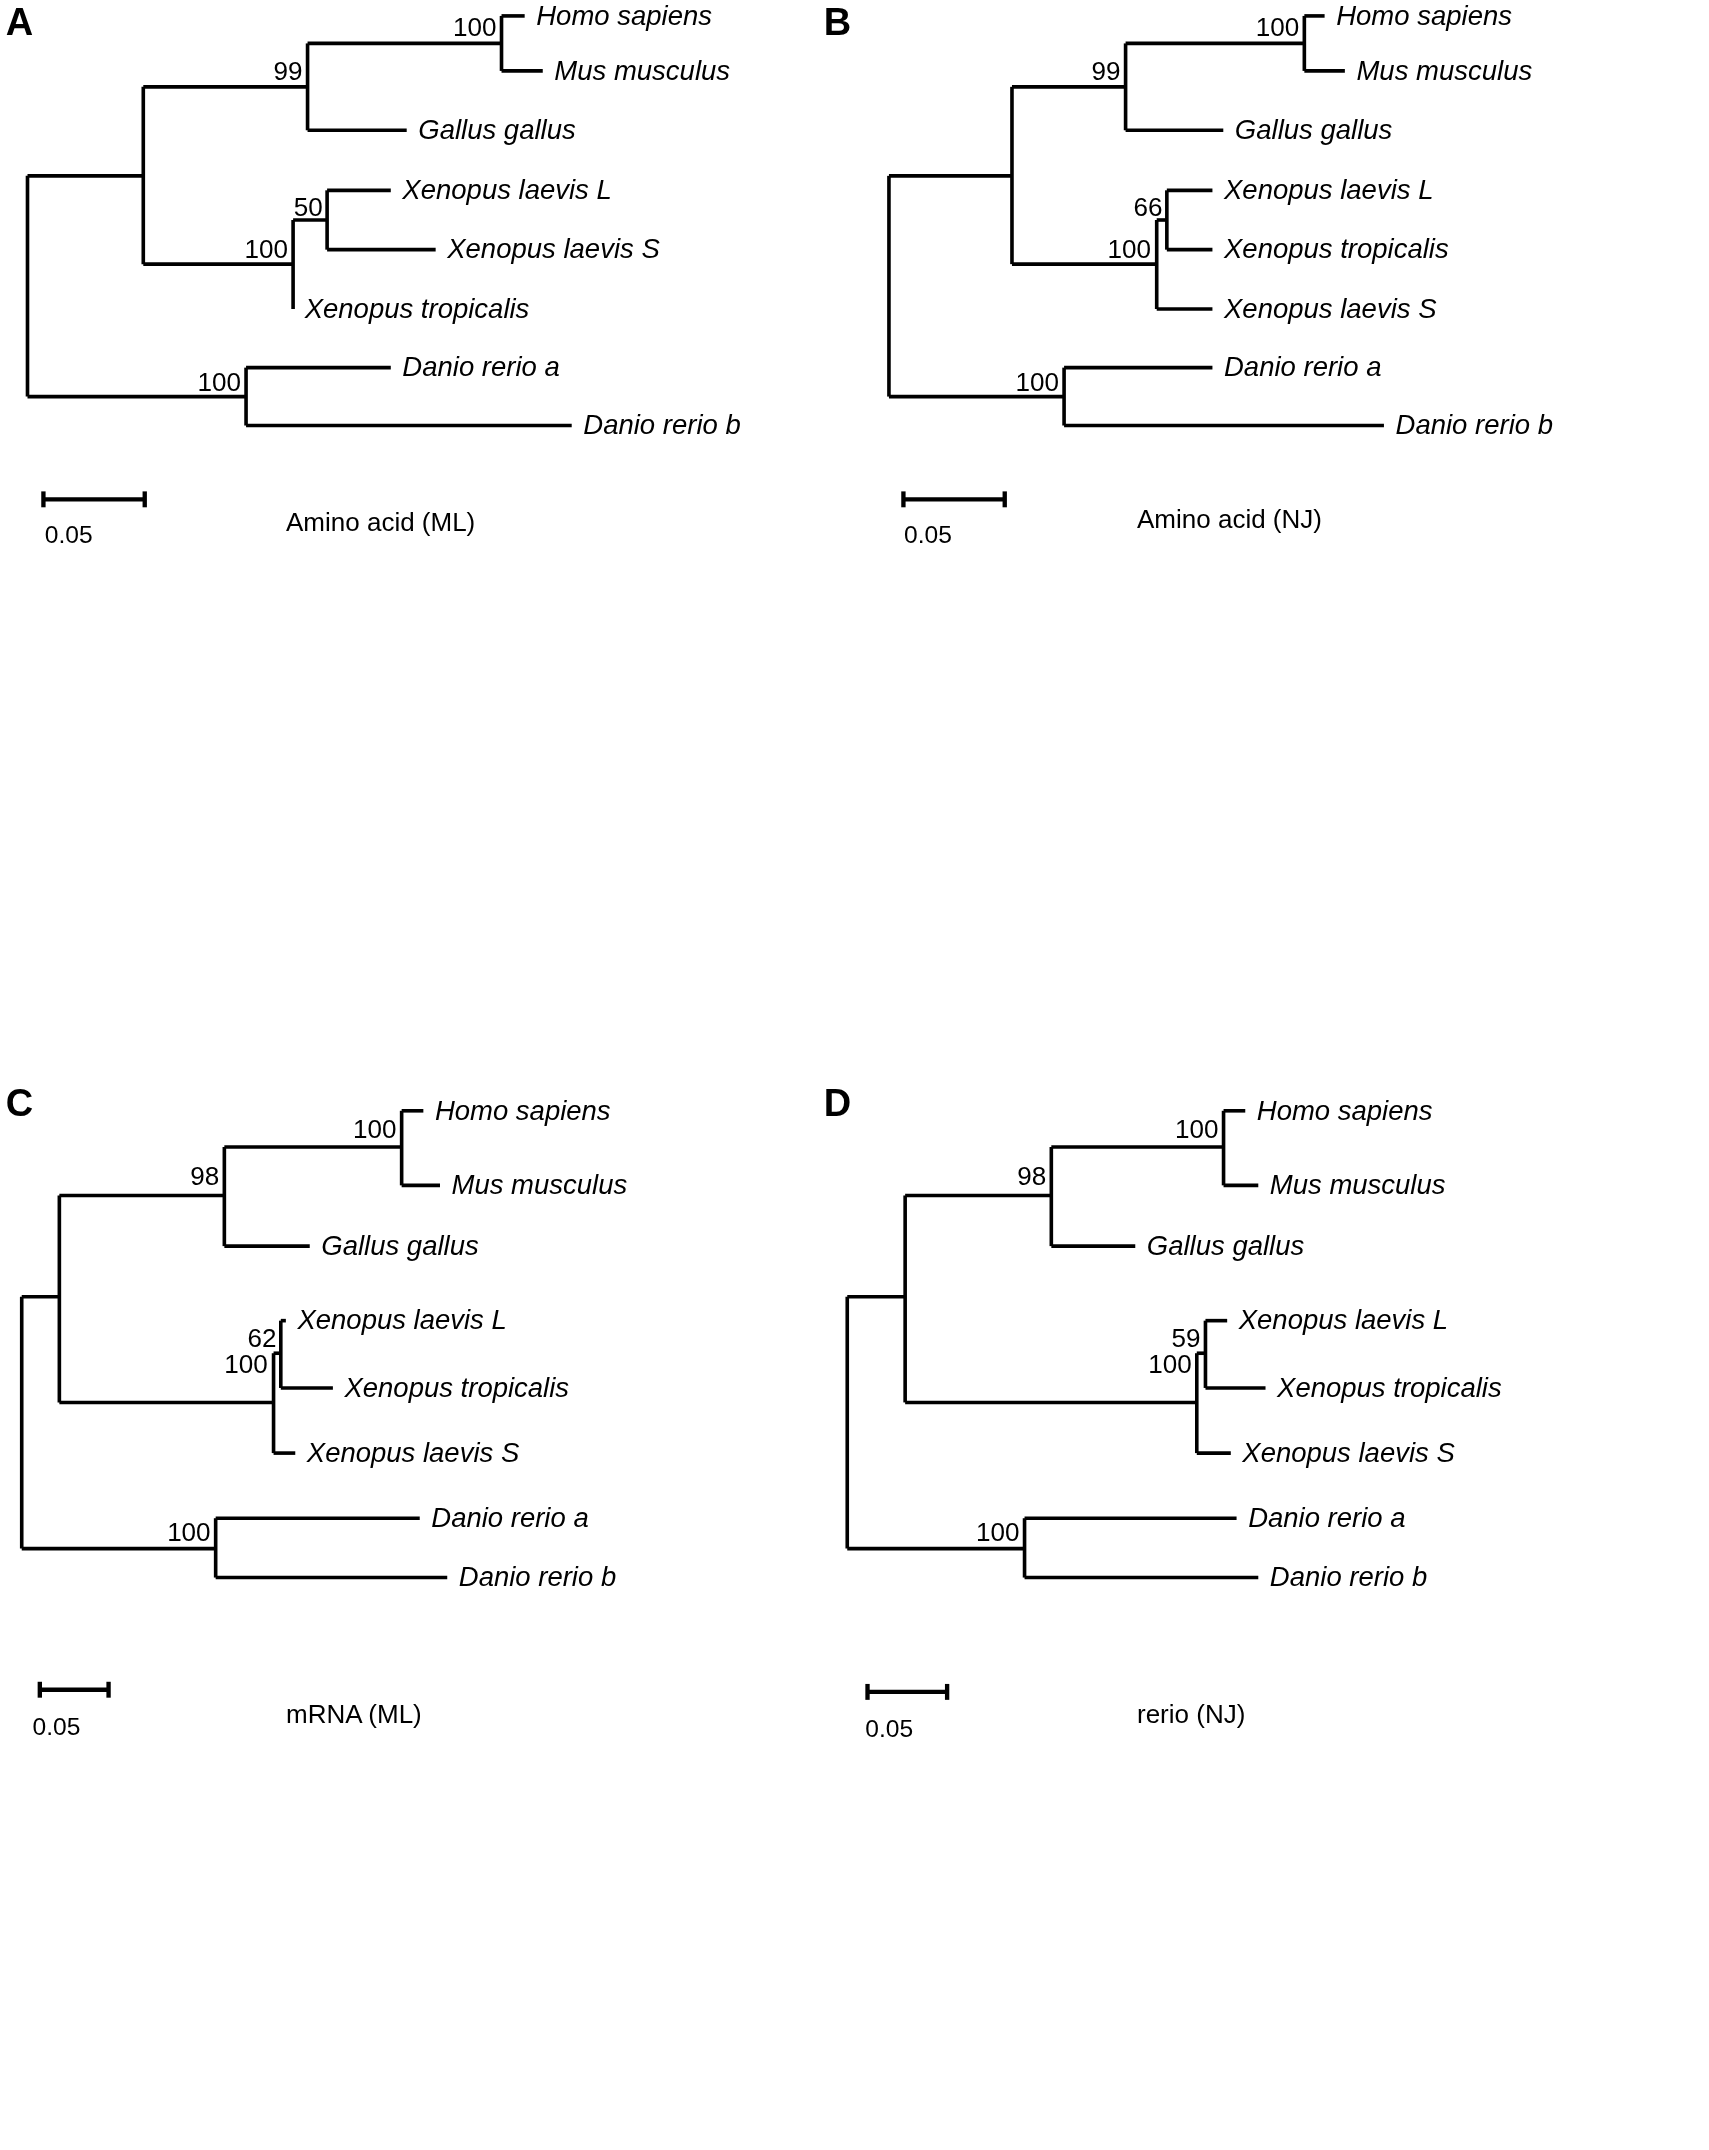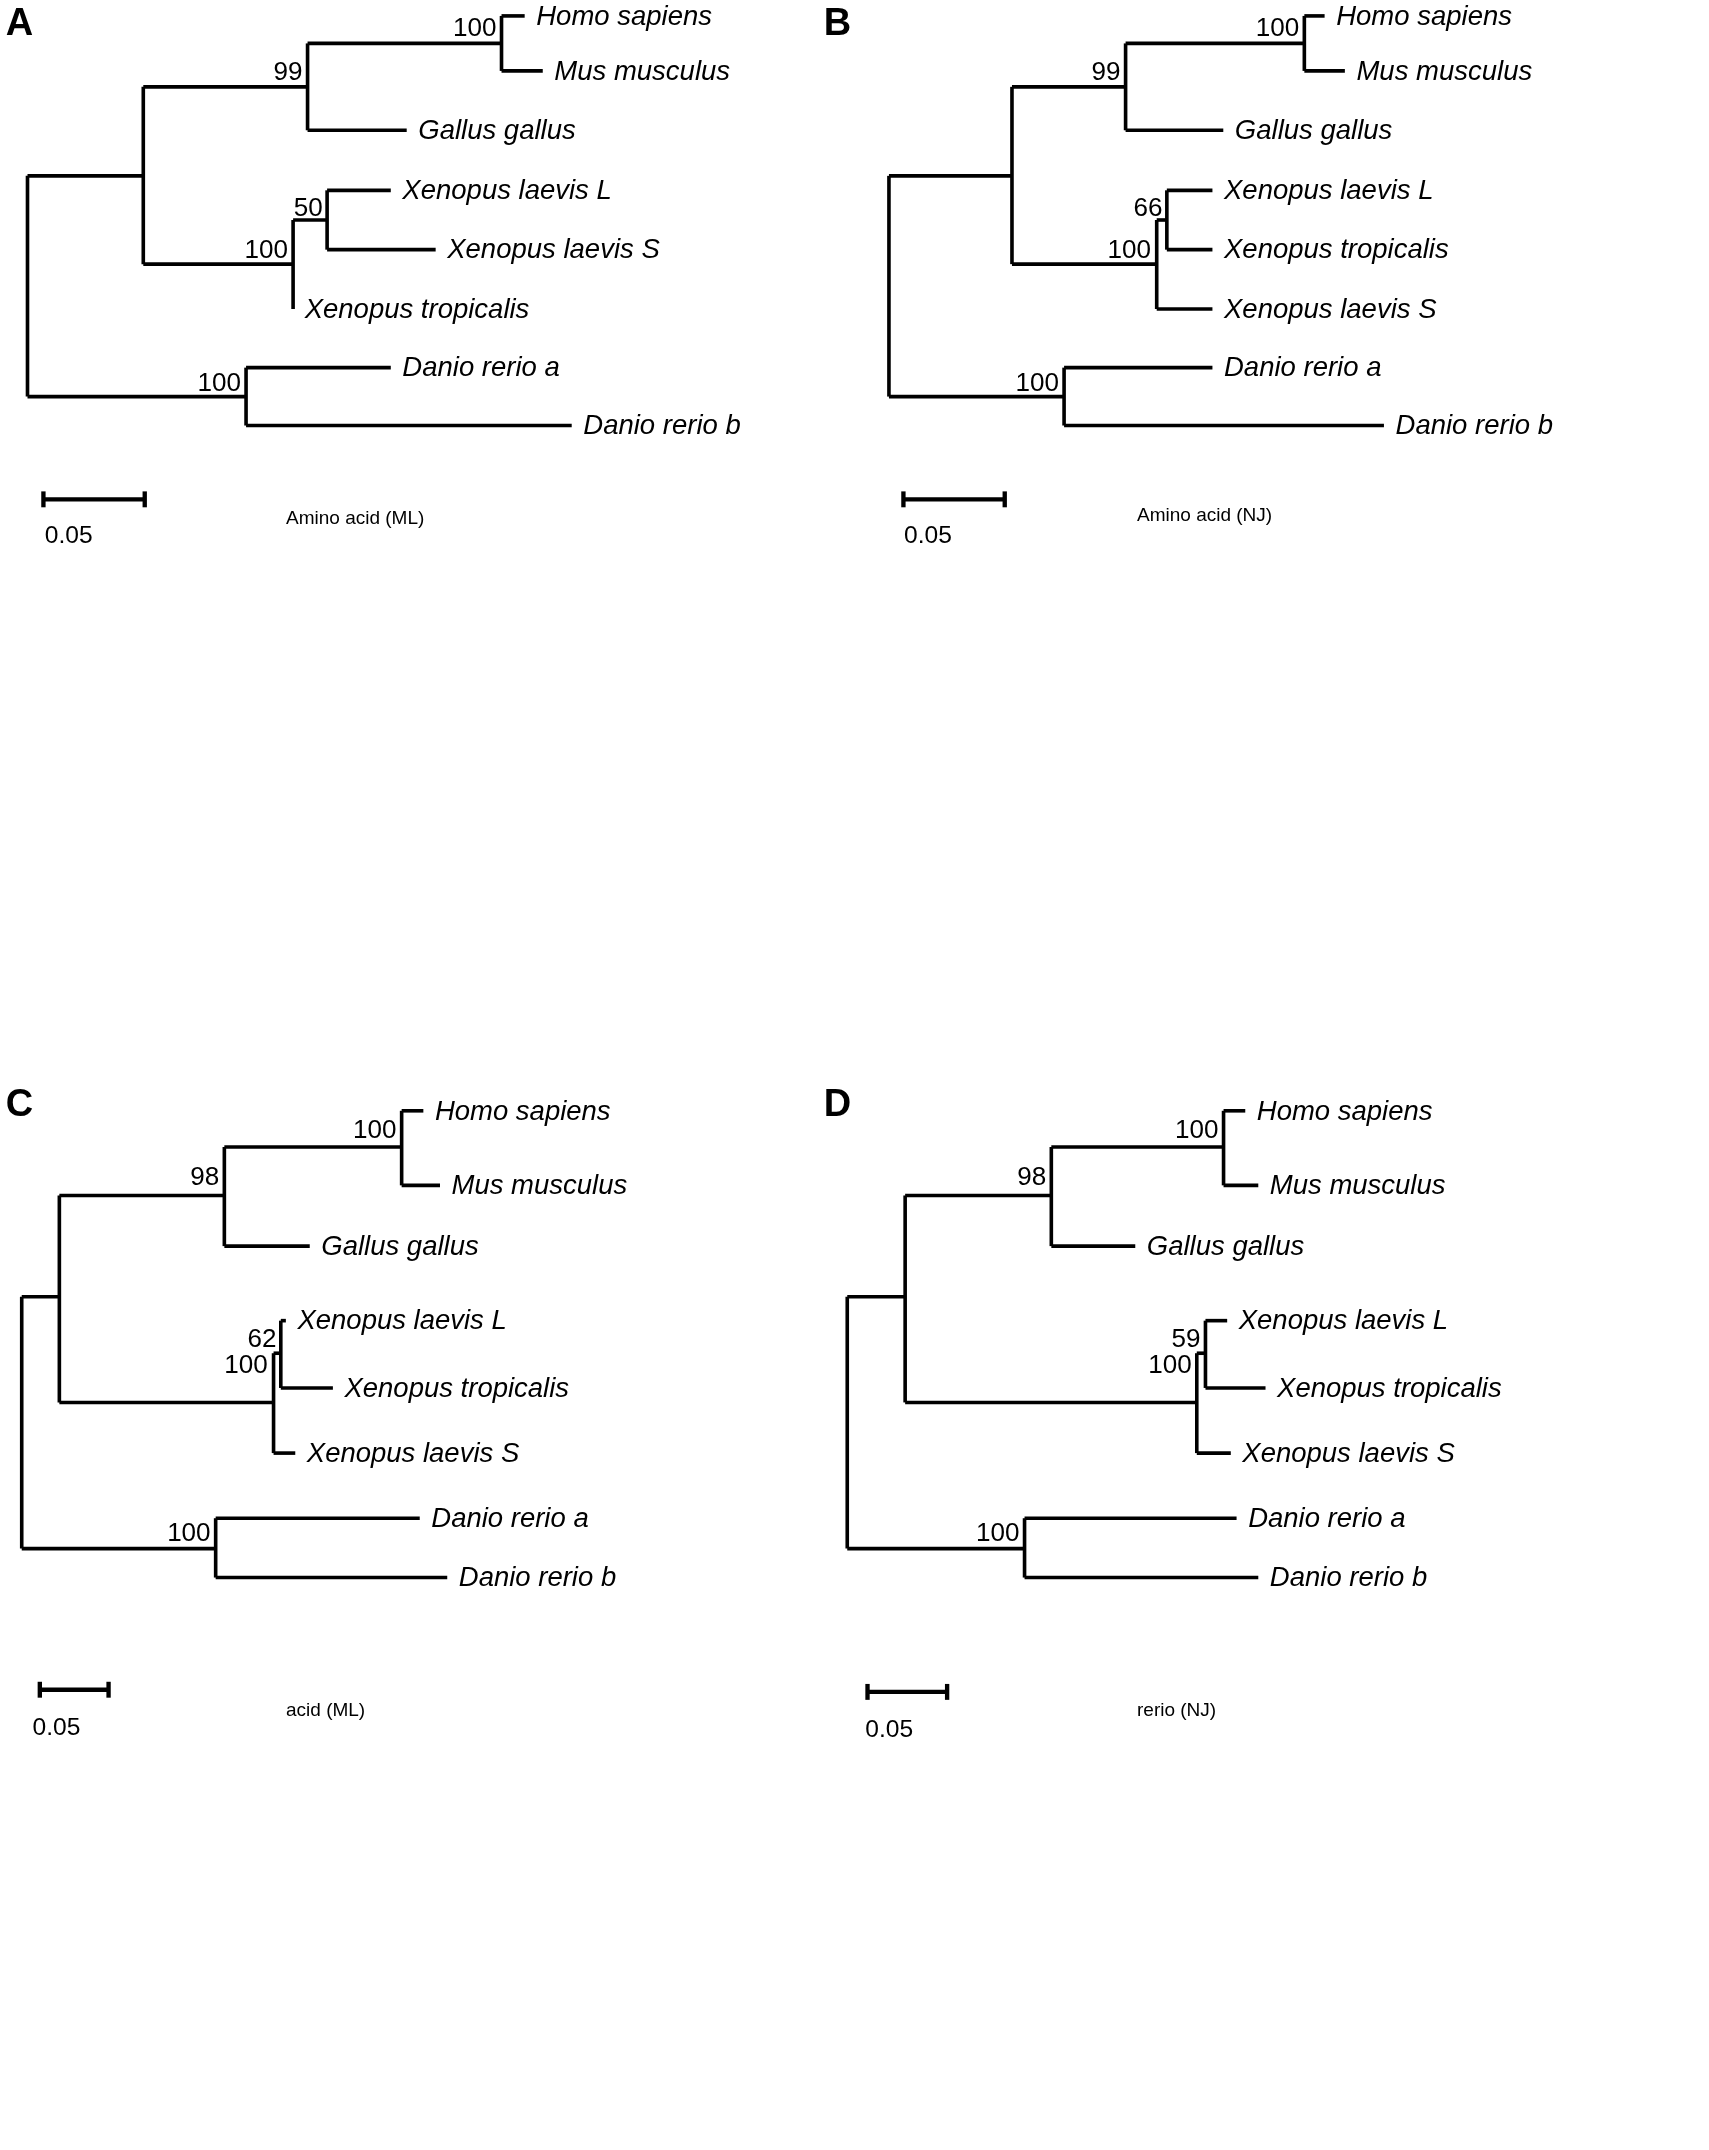--- a/index.html
+++ b/index.html
@@ -1,20 +1,20 @@
 <!DOCTYPE html>
 <html style="font-size:11.6px"><head>
 <meta charset="utf-8">
 <style>
   html,body{margin:0;padding:0;background:#ffffff;}
   body{width:1710px;height:2151px;font-family:"Liberation Sans",sans-serif;color:#000;position:relative;overflow:hidden;}
   .figure{position:relative;width:1710px;height:2151px;}
   .panel{position:absolute;}
   .panel-letter{position:absolute;font-weight:bold;font-size:38px;line-height:1;font-family:"Liberation Sans",sans-serif;color:#000;}
-  .panel-caption{position:absolute;font-size:19px;font-family:"Liberation Sans",sans-serif;color:#000;white-space:nowrap;}
+  .panel-caption{position:absolute;font-size:26px;font-family:"Liberation Sans",sans-serif;color:#000;white-space:nowrap;}
   svg{display:block;overflow:visible;}
   .branch{stroke:#000;stroke-width:5;stroke-linecap:butt;fill:none;}
   .scaleline{stroke:#000;stroke-width:6;fill:none;}
   .scaletick{stroke:#000;stroke-width:6;fill:none;}
   text.taxon{font-family:"Liberation Sans",sans-serif;font-style:italic;font-size:38px;fill:#000;dominant-baseline:middle;}
   text.boot{font-family:"Liberation Sans",sans-serif;font-size:36px;fill:#000;text-anchor:end;dominant-baseline:alphabetic;}
 </style>
 </head>
 <body>
 
@@ -144,21 +144,21 @@
         <text x="548" y="92" class="boot">100</text>
         <text x="303" y="158" class="boot">98</text>
         <text x="382" y="382" class="boot">62</text>
         <text x="370" y="418" class="boot">100</text>
         <text x="291" y="650" class="boot">100</text>
         <line x1="55" y1="855" x2="150" y2="855" class="scaleline"></line>
         <line x1="55" y1="844" x2="55" y2="866" class="scaletick"></line>
         <line x1="150" y1="844" x2="150" y2="866" class="scaletick"></line>
         <text x="78" y="918" style="font-family:&quot;Liberation Sans&quot;,sans-serif;font-size:34px;fill:#000;text-anchor:middle;">0.05</text>
       </svg>
-    <div class="panel-caption" style="left:286px;top:628px;">acid (ML)</div>
+    <div class="panel-caption" style="left:286px;top:628px;">mRNA (ML)</div>
   </div>
 
   <div class="panel" style="left:818px;top:1071px;">
     <div class="panel-letter" style="left:5.8px;top:13px;">D</div>
     <svg id="svg-D" width="869" height="673" viewBox="0 0 1200 930">
         <line x1="40" y1="312" x2="40" y2="660" class="branch"></line>
         <line x1="40" y1="312" x2="120" y2="312" class="branch"></line>
         <line x1="40" y1="660" x2="285" y2="660" class="branch"></line>
         <line x1="120" y1="172" x2="120" y2="458" class="branch"></line>
         <line x1="120" y1="172" x2="322" y2="172" class="branch"></line>

